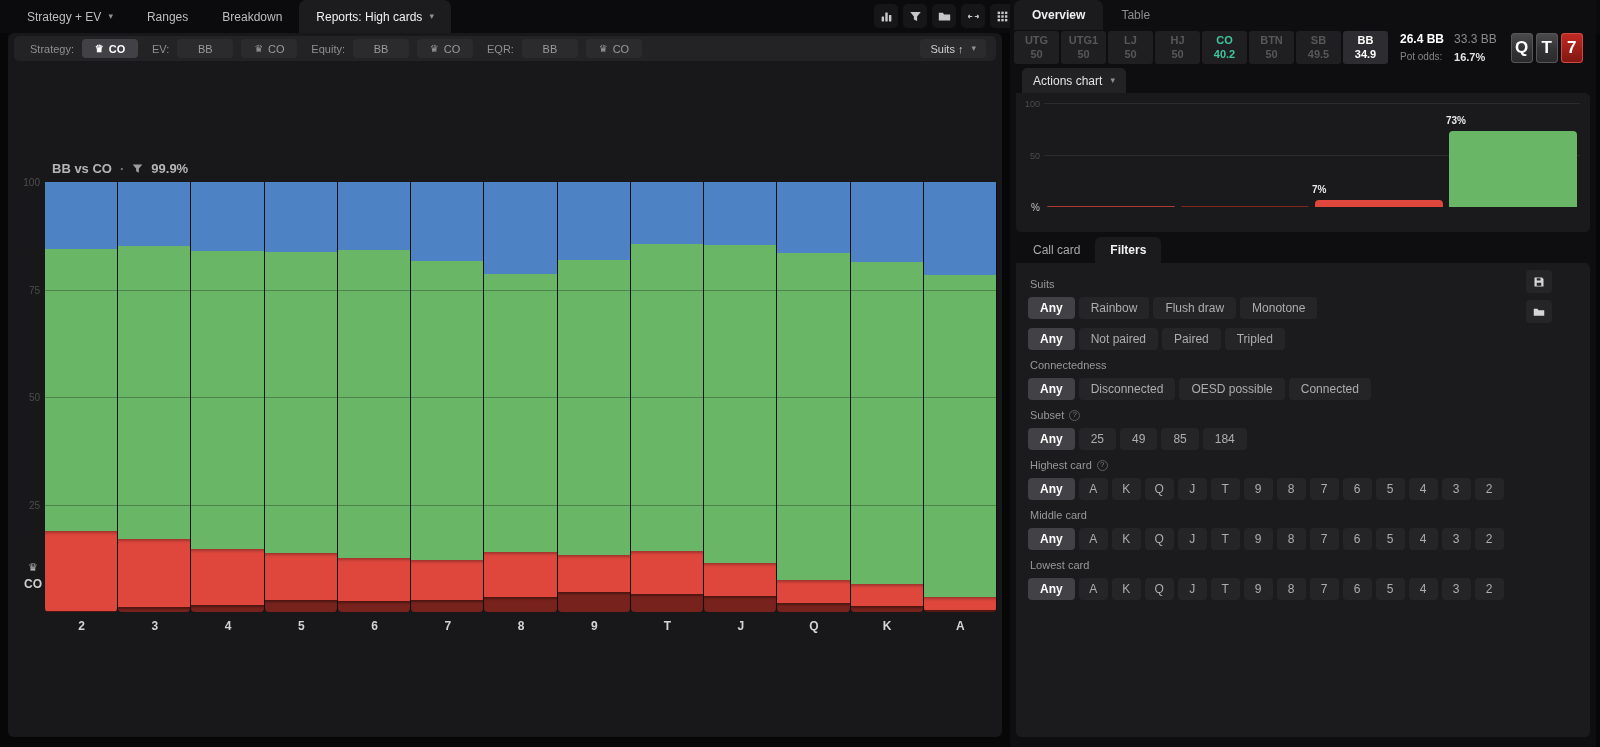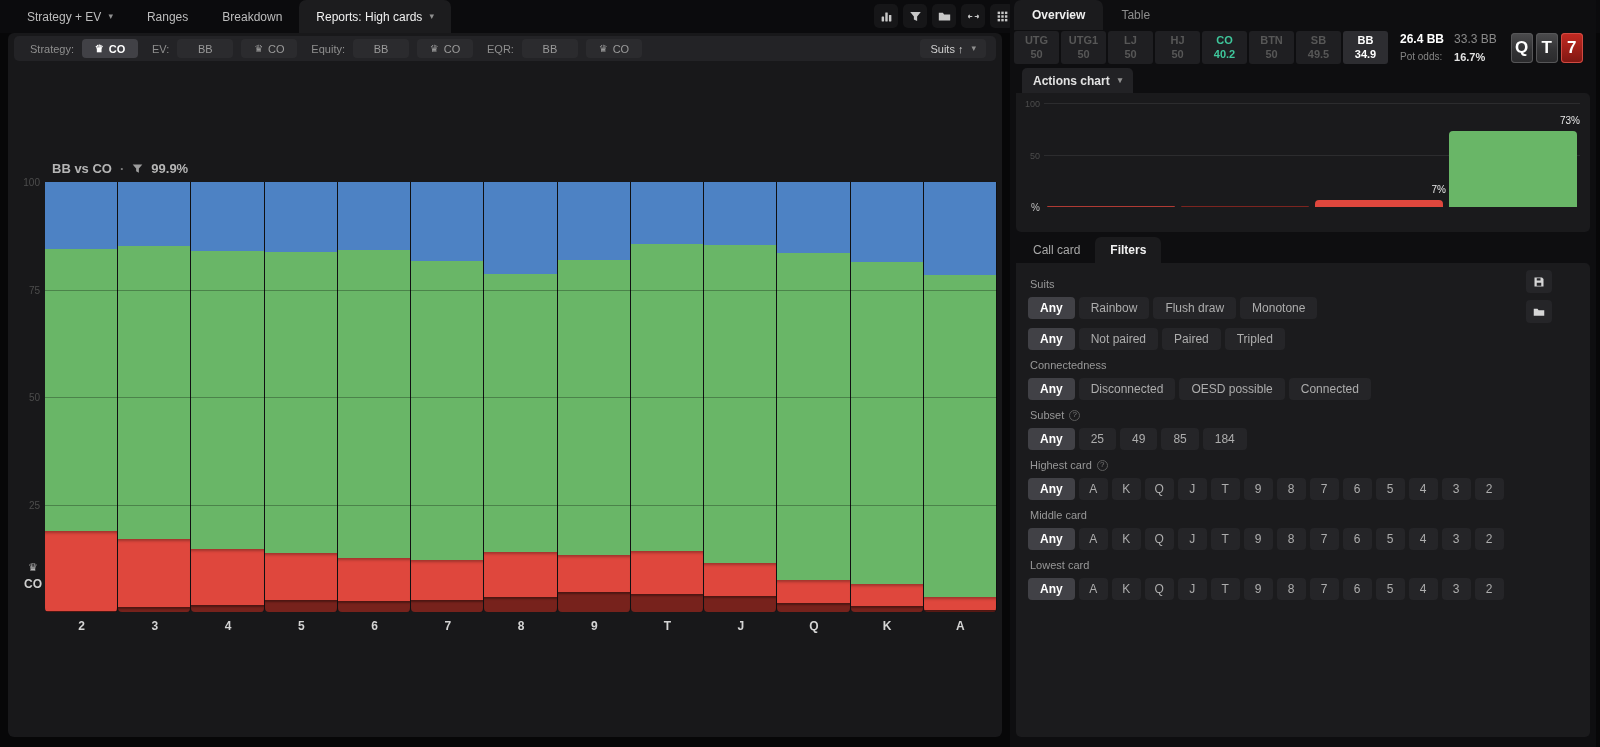--- a/index.html
+++ b/index.html
@@ -52,30 +52,30 @@
   .stack-info .v1{font-size:12px;font-weight:bold;color:#fff;white-space:nowrap}
   .stack-info .v2{font-size:12px;color:#8a8a8a;white-space:nowrap}
   .stack-info .k{font-size:10px;color:#848484;white-space:nowrap}
   .stack-info .v3{font-size:11px;font-weight:bold;color:#e2e2e2}
   .board{display:flex;gap:3px;margin-left:12px;align-items:center}
   .card{width:22px;height:30px;border-radius:4px;display:flex;align-items:center;justify-content:center;font-size:17px;font-weight:bold;color:#fff;cursor:default}
   .card.dark{background:linear-gradient(180deg,#4c4c4e 0%,#333335 55%,#2a2a2c 100%);box-shadow:inset 0 0 0 1px #565658}
   .card.red{background:linear-gradient(180deg,#c32a22 0%,#9e1f19 55%,#7e1712 100%);box-shadow:inset 0 0 0 1px #d04a42}
   
   .actions-sec{position:absolute;left:6px;top:68px;width:574px;height:164px}
-  .actions-tab{position:absolute;left:6px;top:0;height:25px;padding:0 11px;background:#222225;border-radius:5px 5px 0 0;display:flex;align-items:center;gap:8px;font-size:12px;font-weight:bold;color:#e2e2e2;cursor:pointer}
+  .actions-tab{position:absolute;left:6px;top:0;height:25px;padding:0 11px;background:#222225;border-radius:5px 5px 0 0;display:flex;align-items:center;gap:8px;font-size:12px;font-weight:normal;color:#e2e2e2;cursor:pointer}
   .actions-body{position:absolute;left:0;top:25px;right:0;bottom:0;background:#1a1a1c;border-radius:0 5px 5px 5px}
   .aplot{position:absolute;left:28px;right:10px;top:10px;height:104px}
   .aplot .agrid{position:absolute;left:0;width:100%;height:1px;background:#2c2c2e}
   .aplot .aytick{position:absolute;left:-22px;width:18px;text-align:right;font-size:9px;color:#4c4c4c}
   .aplot .pct-label{position:absolute;left:-22px;bottom:-6px;width:18px;text-align:right;font-size:10px;color:#c0c0c0}
   .abars{position:absolute;left:0;bottom:0;width:100%;height:100%;display:flex;align-items:flex-end}
   .acol{flex:1;position:relative;height:100%;display:flex;align-items:flex-end;justify-content:center}
   .abar{width:96%;border-radius:4px 4px 0 0}
-  .abar-label{position:absolute;width:100%;text-align:right;font-size:10px;font-weight:normal;color:#e8e8e8}
+  .abar-label{position:absolute;width:100%;text-align:left;font-size:10px;font-weight:bold;color:#e8e8e8}
   .acats{position:absolute;left:28px;right:10px;top:118px;display:flex}
   .acats span{flex:1;text-align:center;font-size:11px;color:#e3e3e3}
   
   .sub-tabs{position:absolute;left:8px;top:237px;height:26px;display:flex}
   .sub-tab{display:flex;align-items:center;padding:0 15px;font-size:12px;color:#a8a8a8;cursor:pointer}
   .sub-tab.active{background:#1b1b1d;border-radius:6px 6px 0 0;color:#f2f2f2;font-weight:bold}
   .filters-sec{position:absolute;left:6px;top:263px;width:574px;bottom:10px;background:#1b1b1d;border-radius:0 5px 5px 5px;padding:8px 12px}
   .fsec-label{display:flex;align-items:center;gap:5px;font-size:11px;color:#989898;margin:7px 0 7px 2px}
   .info-icon{width:11px;height:11px;border:1px solid #5c5c5c;border-radius:50%;color:#7a7a7a;font-size:8px;display:inline-flex;align-items:center;justify-content:center;line-height:1}
   .frow{display:flex;gap:4px;margin-bottom:9px}

